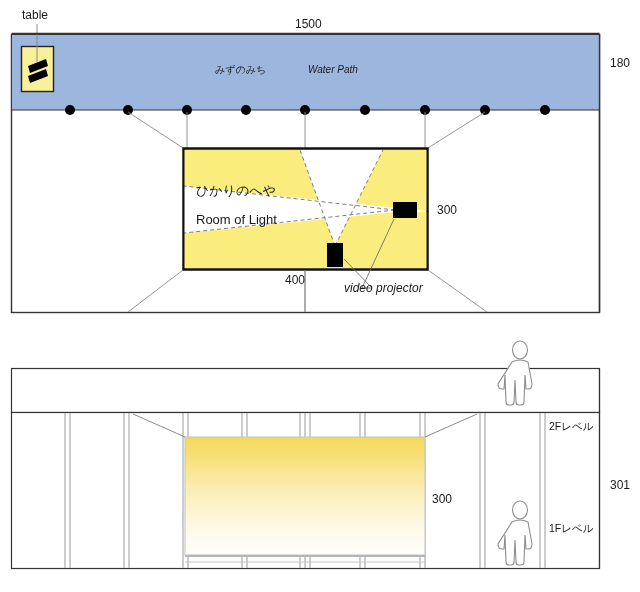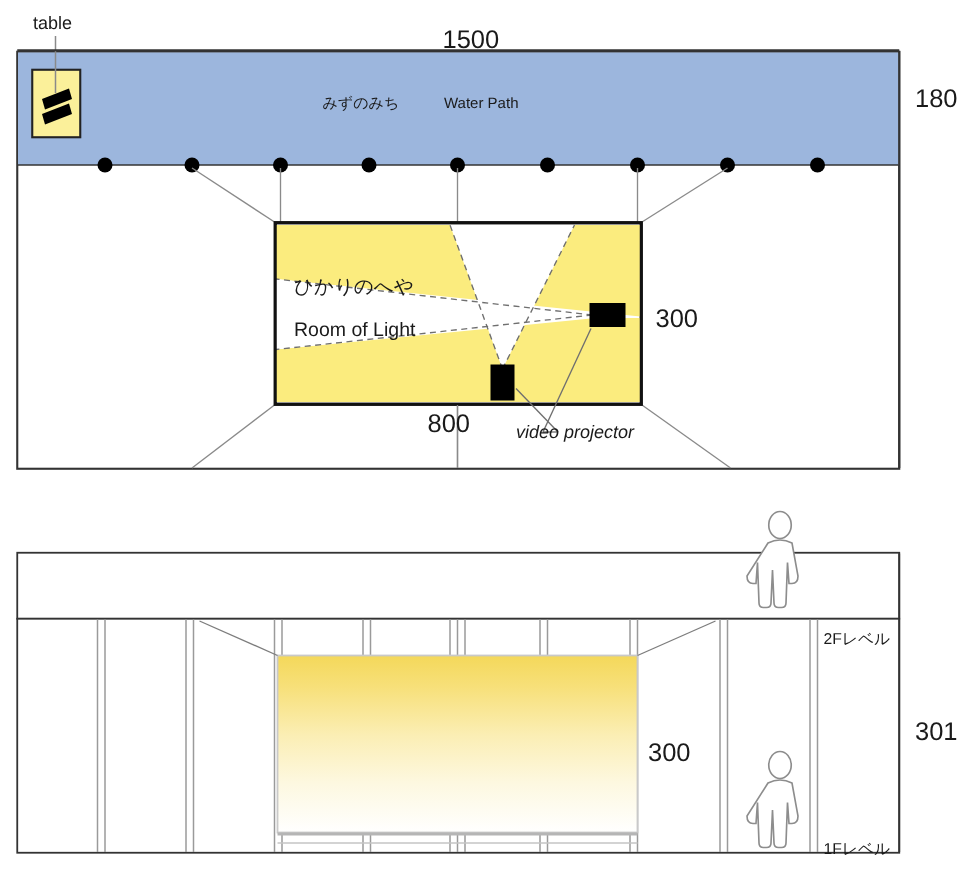--- a/index.html
+++ b/index.html
@@ -31,21 +31,21 @@
     display: block;
   }
   .lbl {
     position: absolute;
     white-space: pre;
     font-family: "Liberation Sans", "DejaVu Sans", sans-serif;
     color: #1a1a1a;
     line-height: 1.18;
   }
   .dim {
-    font-size: 17px;
+    font-size: 12px;
   }
   .note {
     font-size: 12px;
   }
   .room-name {
     font-size: 13px;
     text-align: right;
   }
   .waterpath-name {
     font-size: 10px;
@@ -200,32 +200,32 @@
 
   <div class="lbl note" style="left:22px; top:8px;">table</div>
 
   <div class="lbl dim" style="left:295px; top:17px;">1500</div>
 
   <div class="lbl dim" style="left:610px; top:56px;">180</div>
 
   <div class="lbl dim" style="left:610px; top:200px;margin-left:38px;">500</div>
 
   <div class="lbl waterpath-name" style="left:215px; top:64px;">みずのみち</div>
-  <div class="lbl waterpath-name" style="left:296px; top:64px;">Water Path</div>
+  <div class="lbl waterpath-name" style="left:308px; top:64px;font-style:italic;">Water Path</div>
 
   <div class="lbl room-name" style="left:196px; top:183px;">ひかりのへや</div>
   <div class="lbl room-name" style="left:196px; top:212px;">Room of Light</div>
 
   <div class="lbl dim" style="left:437px; top:203px;">300</div>
 
-  <div class="lbl dim" style="left:285px; top:273px;">800</div>
+  <div class="lbl dim" style="left:285px; top:273px;">400</div>
 
   <div class="lbl note" style="left:344px; top:281px;font-style:italic;">video projector</div>
 
   <div class="lbl levelname" style="left:549px; top:420px;">2Fレベル</div>
 
-  <div class="lbl levelname" style="left:549px; top:560px;">1Fレベル</div>
+  <div class="lbl levelname" style="left:549px; top:522px;">1Fレベル</div>
 
   <div class="lbl dim" style="left:432px; top:492px;">300</div>
 
   <div class="lbl dim" style="left:610px; top:478px;">301</div>
 
 </div>
 
 </body></html>

